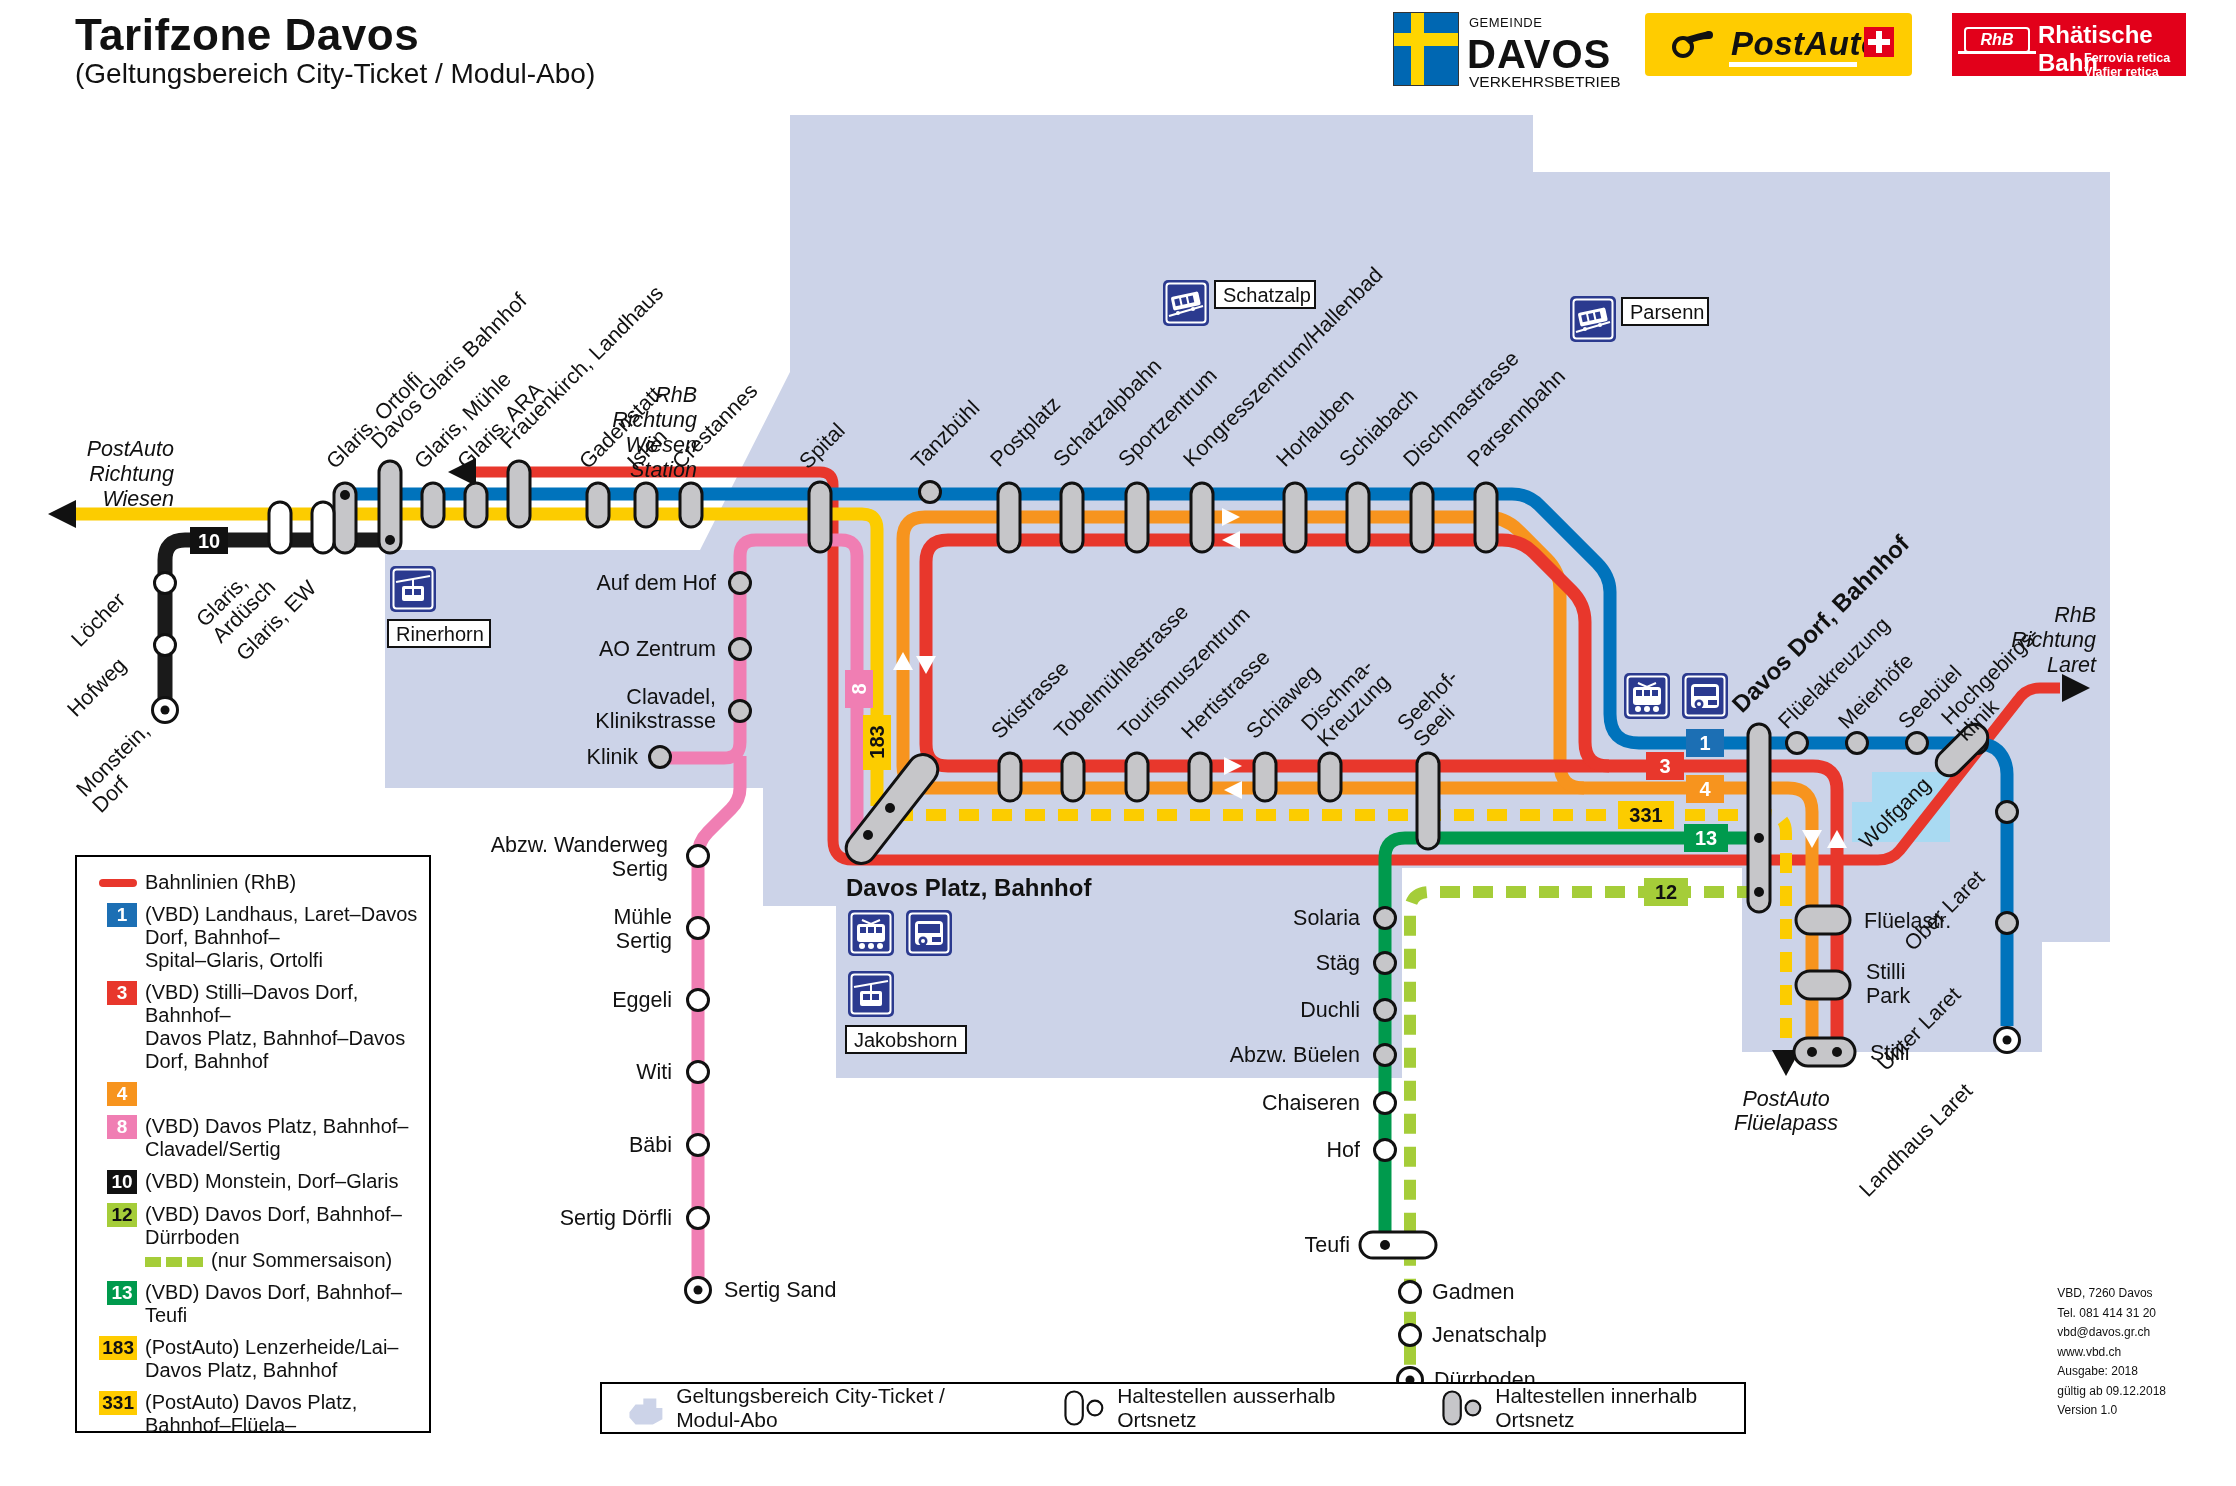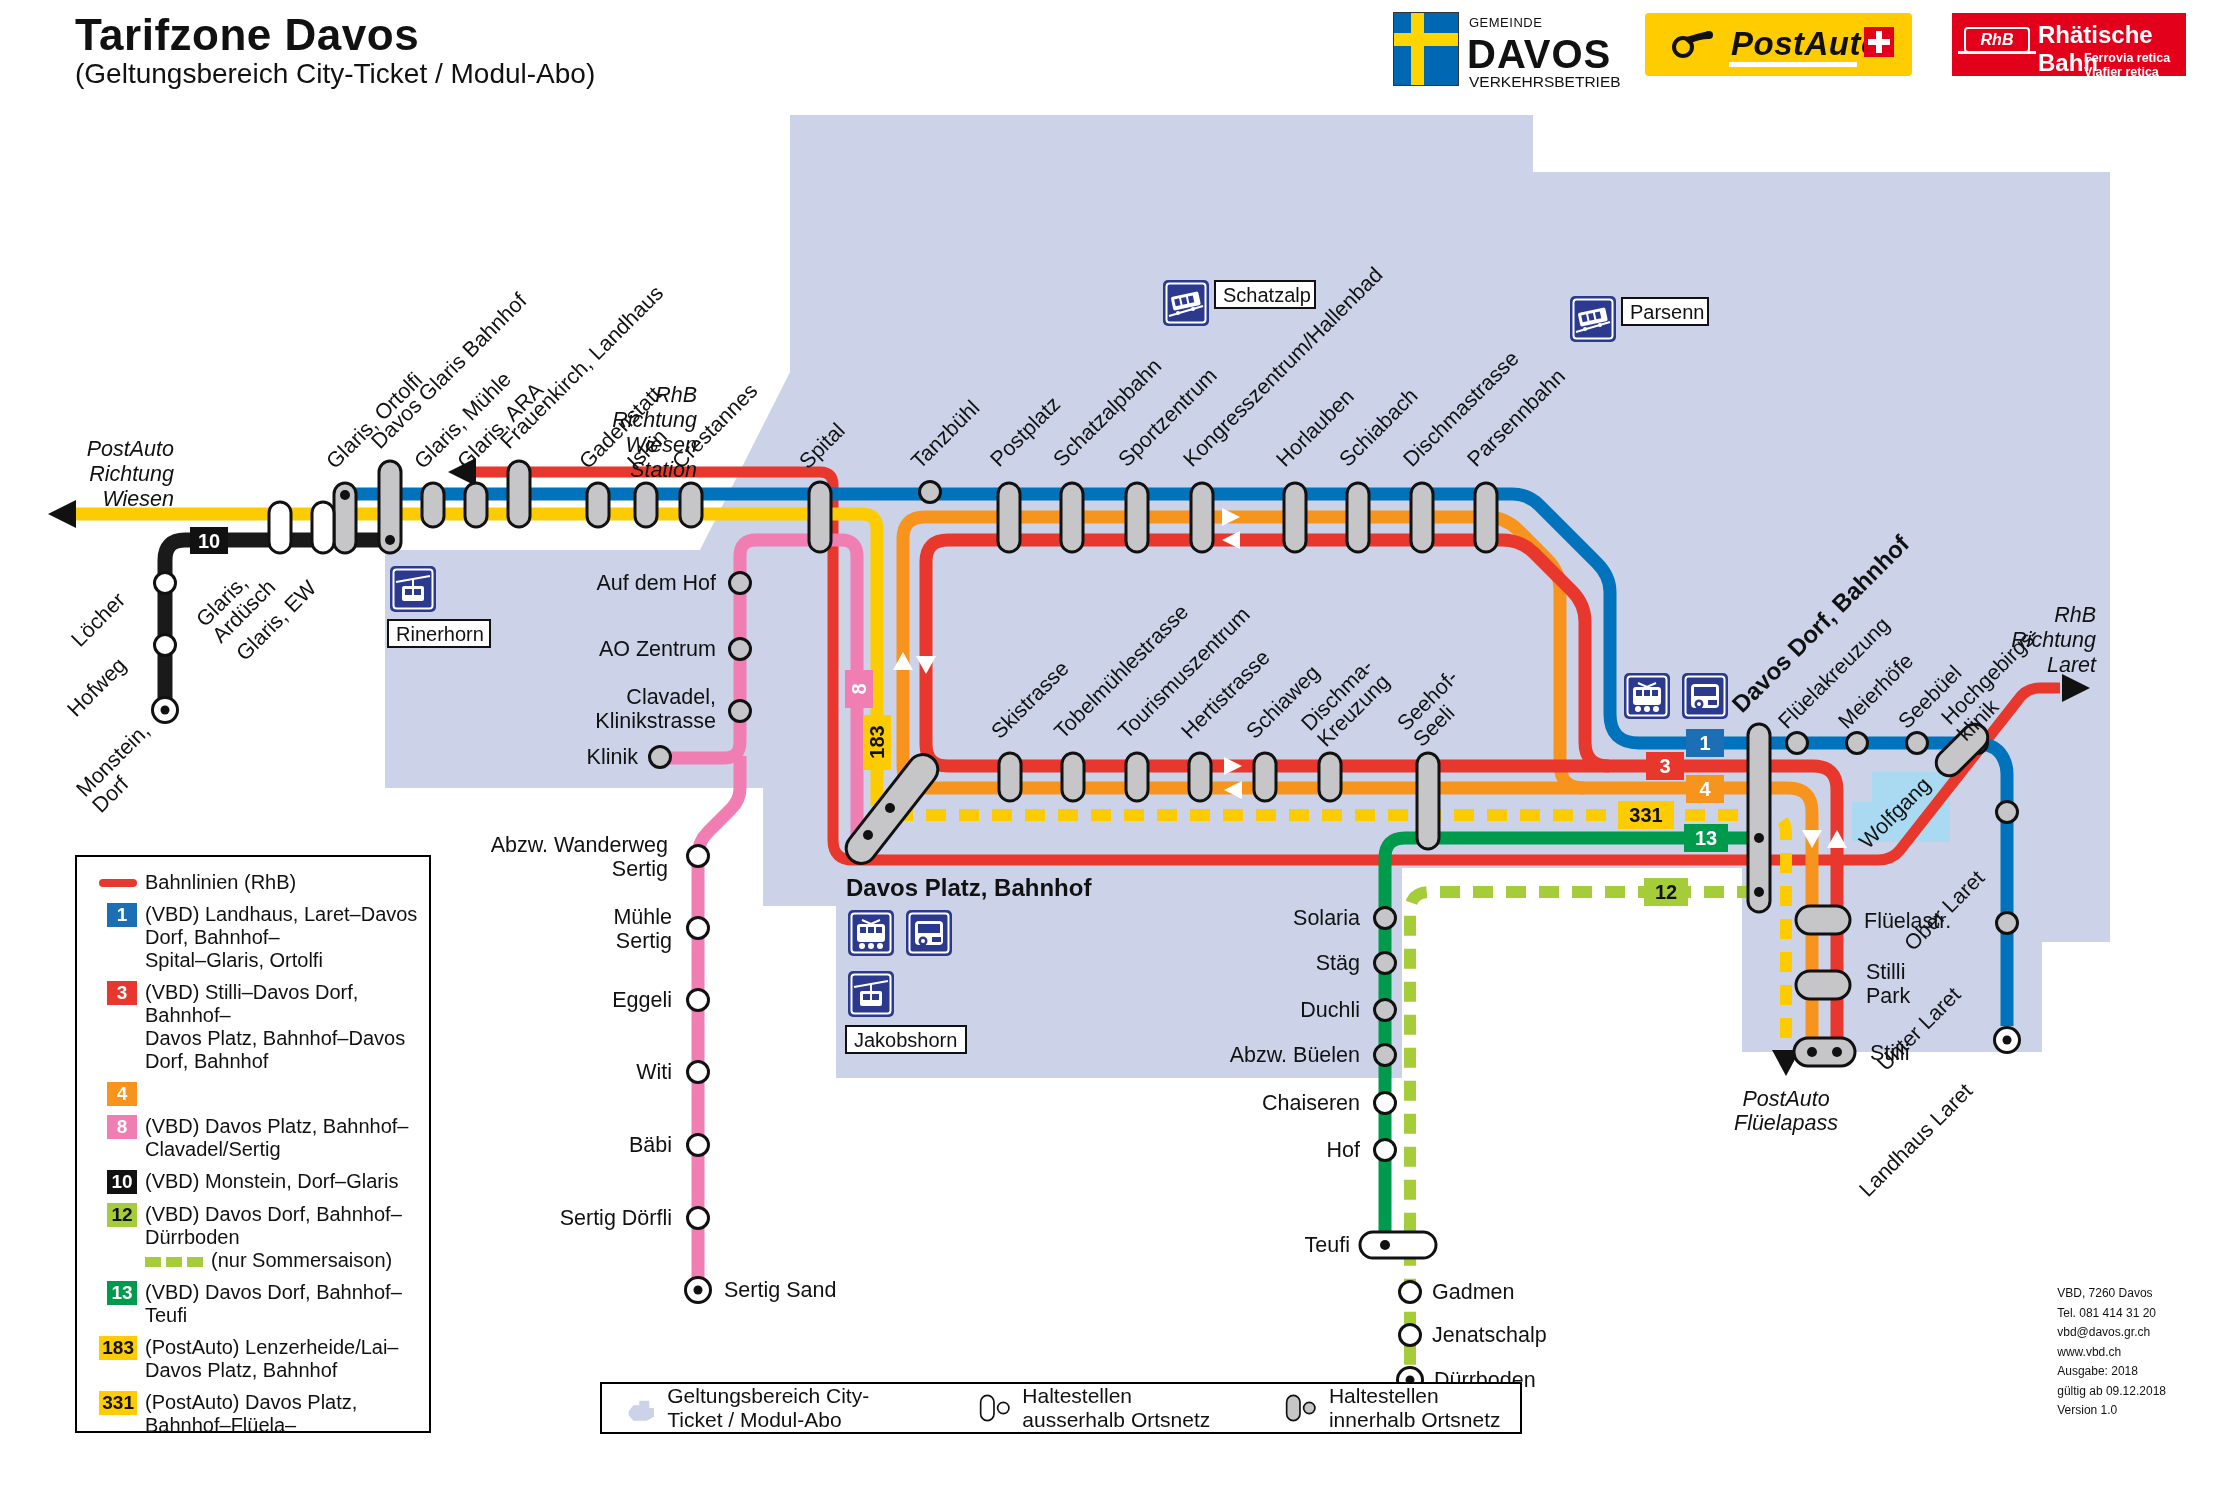--- a/index.html
+++ b/index.html
@@ -36,21 +36,21 @@
   .lbadge{flex:0 0 46px;display:flex;justify-content:flex-end;align-items:flex-start;margin-right:8px;}
   .bdg{display:inline-block;min-width:24px;padding:0 3px;height:24px;line-height:24px;text-align:center;font-weight:bold;font-size:19px;color:#fff;}
   .bdg.c1{background:#1c6fb4;} .bdg.c3{background:#e8372c;} .bdg.c4{background:#f7941e;}
   .bdg.c8{background:#f07eb3;} .bdg.c10{background:#111;} .bdg.c12{background:#a5cd39;color:#111;}
   .bdg.c13{background:#009a4d;} .bdg.c183{background:#fc0;color:#111;} .bdg.c331{background:#fc0;color:#111;}
   .rail-swatch{display:inline-block;width:38px;height:8px;background:#e8372c;border-radius:4px;margin-top:8px;}
   .dashline{display:inline-flex;gap:5px;margin-right:8px;}
   .dashline i{display:inline-block;width:16px;height:10px;}
   .d12 i{background:#a5cd39;}
   
-  #strip{left:600px;top:1382px;width:922px;height:52px;border:2px solid #000;background:#fff;box-sizing:border-box;display:flex;align-items:center;font-size:21px;}
+  #strip{left:600px;top:1382px;width:1146px;height:52px;border:2px solid #000;background:#fff;box-sizing:border-box;display:flex;align-items:center;font-size:21px;}
   #strip .seg{display:flex;align-items:center;margin-left:24px;}
   
   #imprint{right:70px;top:1284px;text-align:left;font-size:12px;line-height:19.5px;}
   #imprint .blk2{}
 </style>
 </head>
 <body>
 
 <svg class="abs" style="left:0;top:0" width="2236" height="1486" viewBox="0 0 2236 1486">
   <defs>

